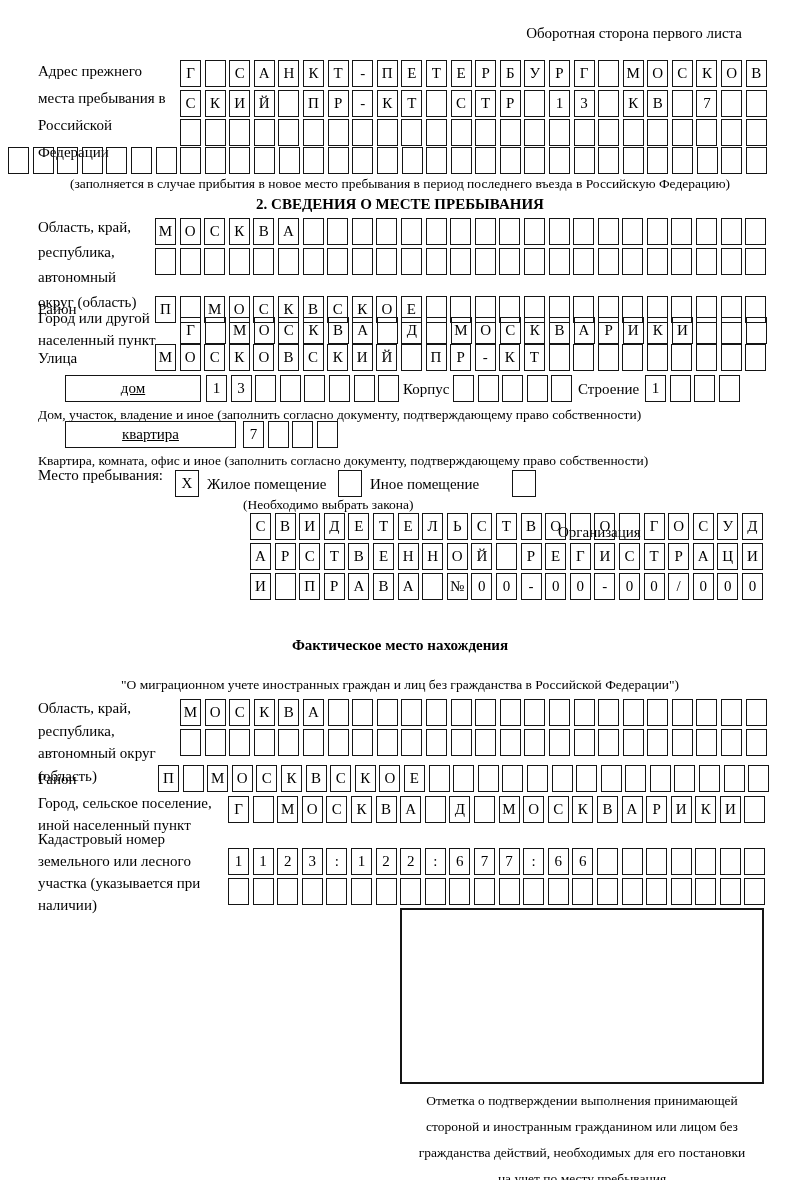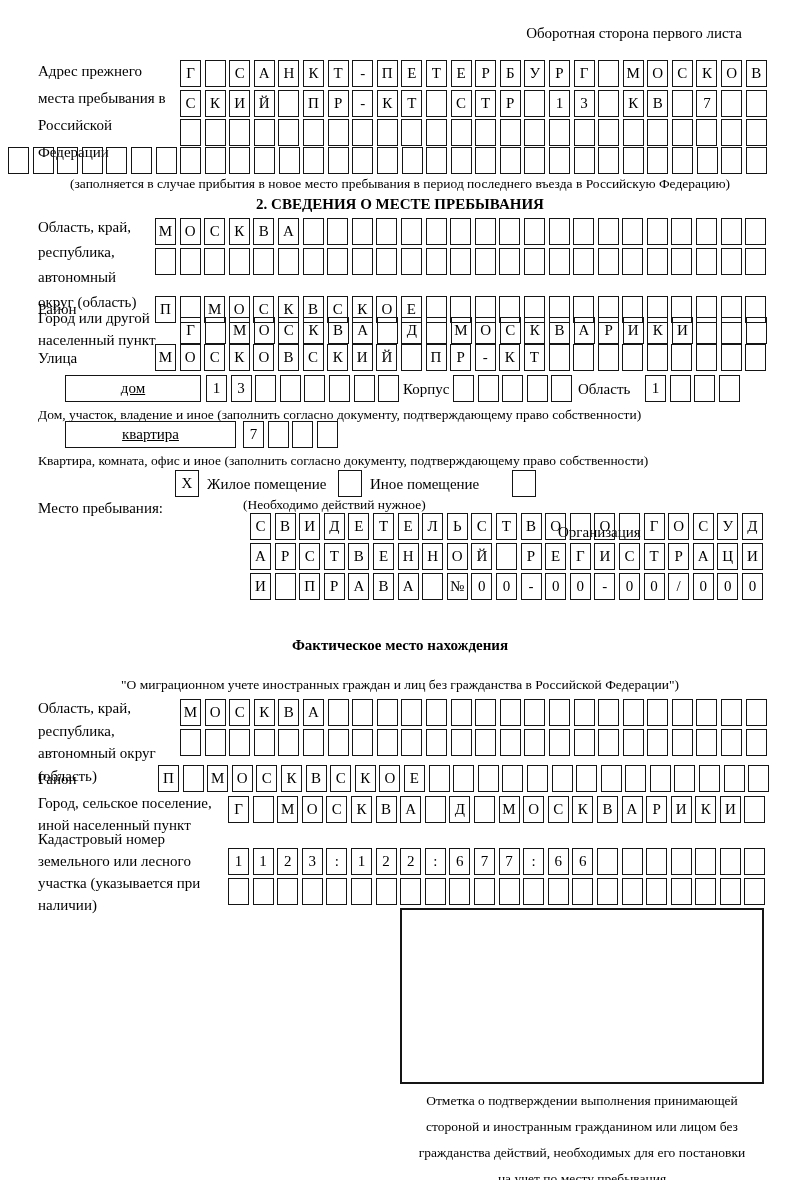--- a/index.html
+++ b/index.html
@@ -297,46 +297,46 @@
       <div class="cell"></div>
     </div>
   <div class="abs lbl" style="left:403px;top:378px;">Корпус</div>
   <div class="row" style="left:453px;top:375px;">
       <div class="cell"></div>
       <div class="cell"></div>
       <div class="cell"></div>
       <div class="cell"></div>
       <div class="cell"></div>
     </div>
-  <div class="abs lbl" style="left:578px;top:378px;">Область</div>
+  <div class="abs lbl" style="left:578px;top:378px;">Строение</div>
   <div class="row" style="left:645px;top:375px;">
       <div class="cell">1</div>
       <div class="cell"></div>
       <div class="cell"></div>
       <div class="cell"></div>
     </div>
   <div class="abs cap" style="left:38px;top:407px;">Дом, участок, владение и иное (заполнить согласно документу, подтверждающему право собственности)</div>
 
   <div class="wbox" style="left:65px;top:421px;width:171px;">квартира</div>
   <div class="row" style="left:243px;top:421px;">
       <div class="cell">7</div>
       <div class="cell"></div>
       <div class="cell"></div>
       <div class="cell"></div>
     </div>
   <div class="abs cap" style="left:38px;top:453px;">Квартира, комната, офис и иное (заполнить согласно документу, подтверждающему право собственности)</div>
 
-  <div class="abs lbl" style="left:38px;top:497px;">Место пребывания:</div>
+  <div class="abs lbl" style="left:38px;top:464px;">Место пребывания:</div>
   <div class="chk" style="left:175px;top:470px;">X</div>
   <div class="abs lbl" style="left:207px;top:473px;">Жилое помещение</div>
   <div class="chk" style="left:338px;top:470px;"></div>
   <div class="abs lbl" style="left:370px;top:473px;">Иное помещение</div>
   <div class="chk" style="left:512px;top:470px;"></div>
   <div class="abs lbl" style="left:558px;top:473px;margin-top:48px;">Организация</div>
-  <div class="abs cap" style="left:243px;top:497px;">(Необходимо действий нужное)</div>
+  <div class="abs cap" style="left:243px;top:497px;">(Необходимо выбрать закона)</div>
 
   <div class="row" style="left:250px;top:513px;">
       <div class="cell">С</div>
       <div class="cell">В</div>
       <div class="cell">И</div>
       <div class="cell">Д</div>
       <div class="cell">Е</div>
       <div class="cell">Т</div>
       <div class="cell">Е</div>
       <div class="cell">Л</div>

